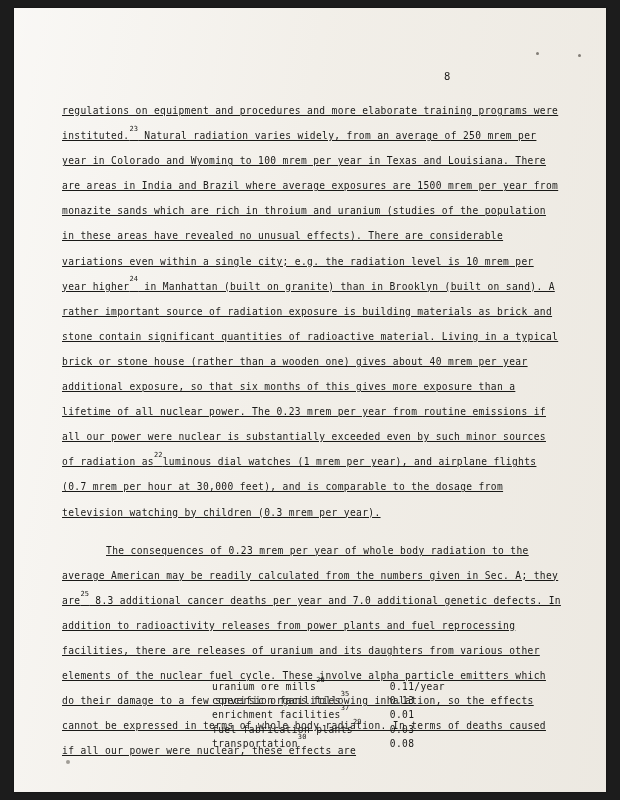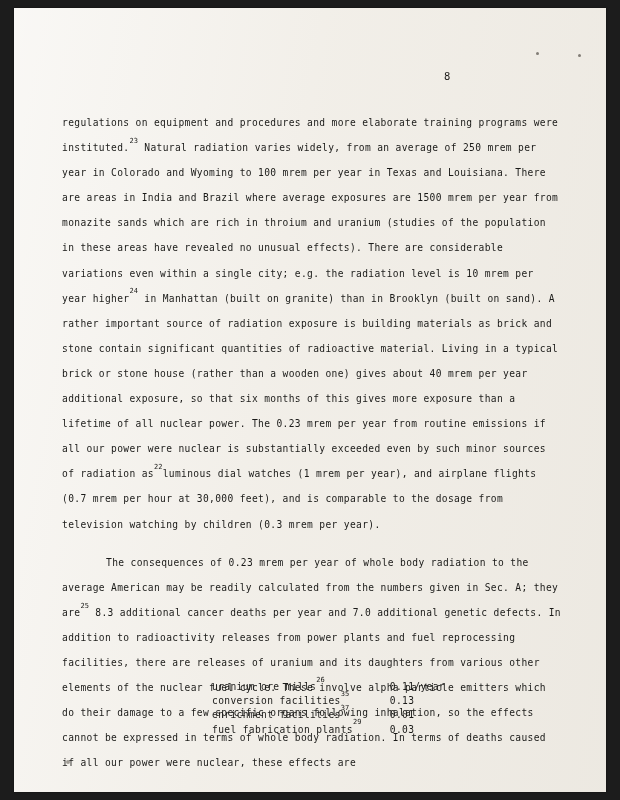--- a/index.html
+++ b/index.html
@@ -34,27 +34,28 @@
     position: absolute;
     left: 430px;
     top: 62px;
     font-size: 10.5px;
     color: #1d1b19;
     letter-spacing: 0.4px;
   }
   #body-text {
     position: absolute;
     left: 48px;
-    top: 102px;
+    top: 90px;
     width: 502px;
     font-size: 9.6px;
     line-height: 25.1px;
     color: #1a1a18;
     letter-spacing: 0.35px;
     white-space: normal;
+    text-decoration: underline;
   }
   .para {
     margin: 0;
   }
   .para + .para {
     margin-top: 13px;
   }
   .indent {
     display: inline-block;
     width: 44px;
@@ -133,18 +134,22 @@
             <td class="val">0.13</td>
           </tr>
           <tr>
             <td>enrichment facilities<sup>37</sup></td>
             <td class="val">0.01</td>
           </tr>
           <tr>
             <td>fuel fabrication plants<sup>29</sup></td>
             <td class="val">0.03</td>
           </tr>
+          <tr>
+            <td>transportation<sup>30</sup></td>
+            <td class="val">0.08</td>
+          </tr>
         </tbody>
     </table>
   </div>
 
   <div id="bottom-mark"></div>
 </div>
 
 </body></html>

